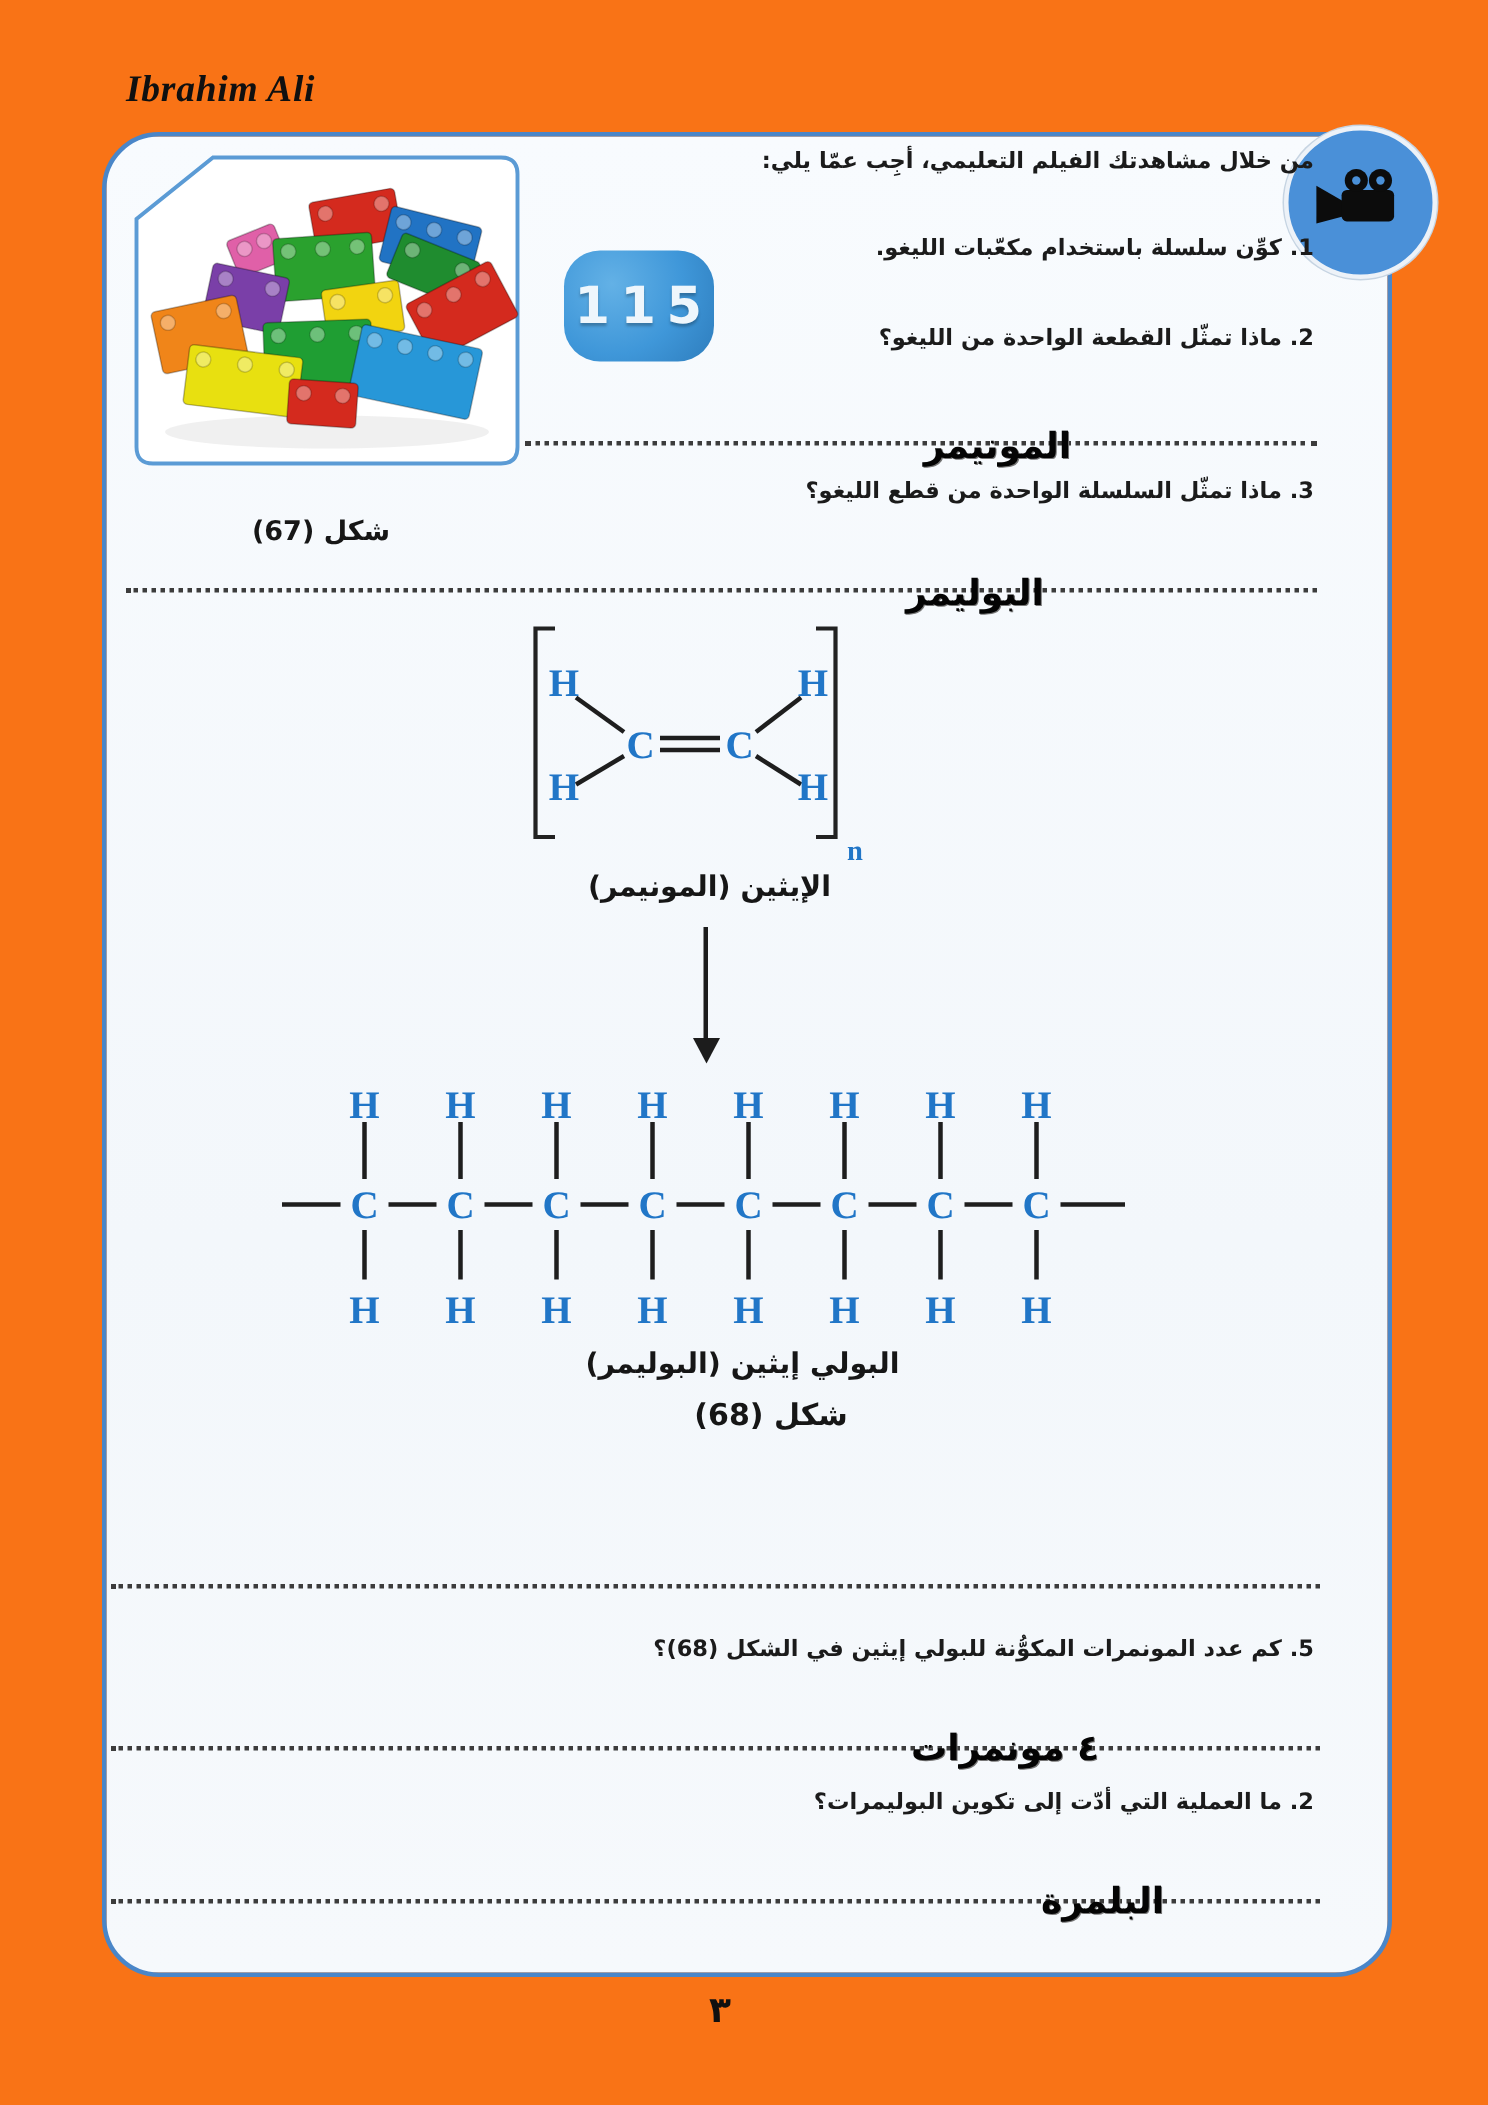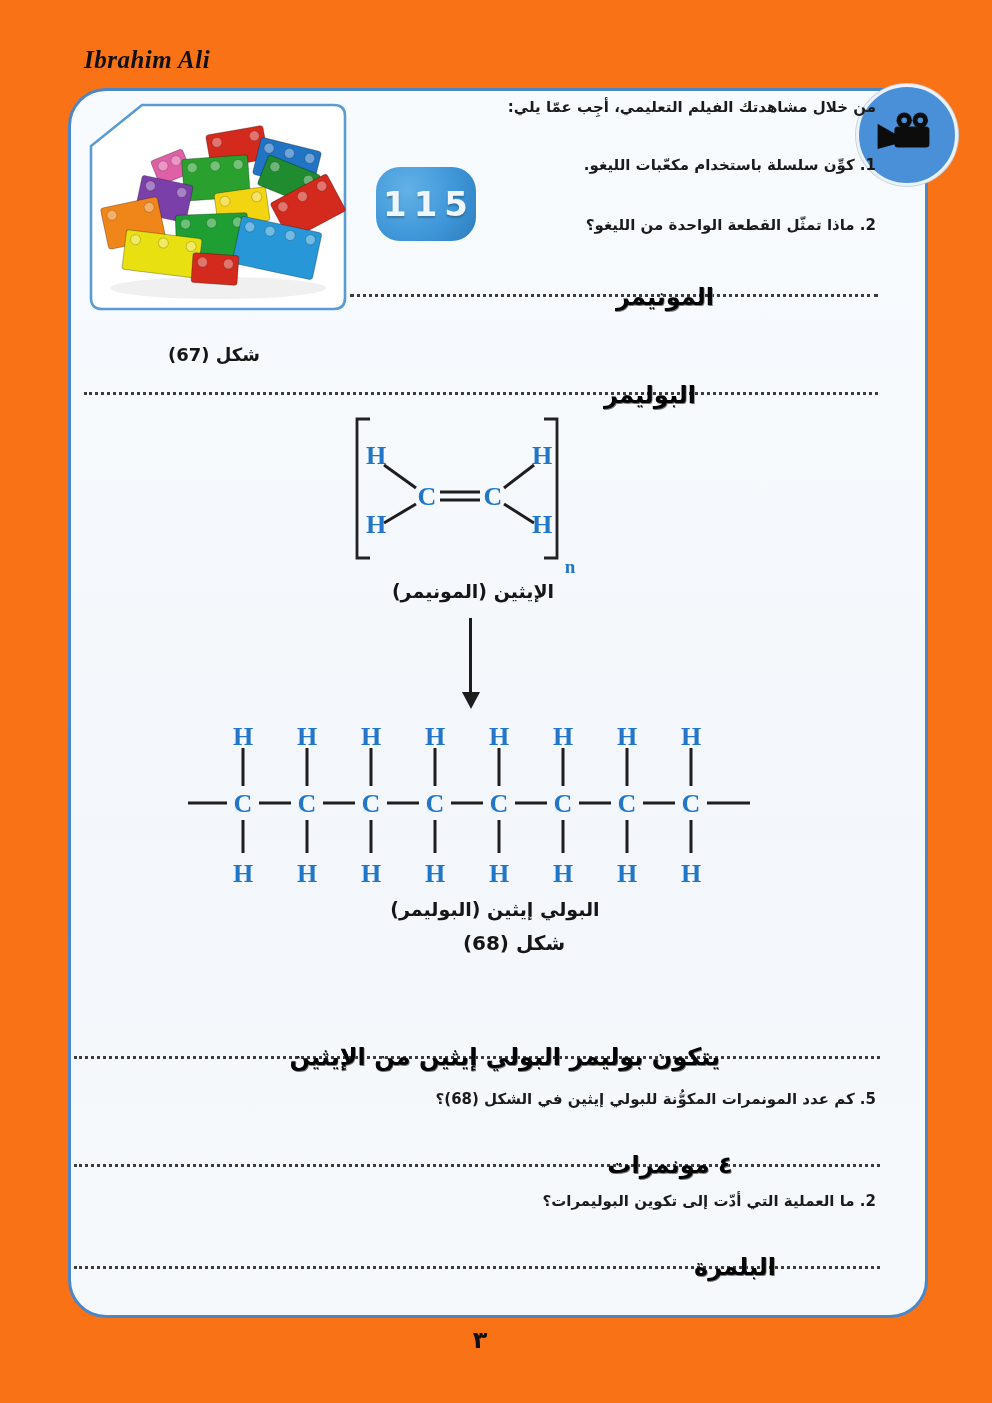--- a/index.html
+++ b/index.html
@@ -135,20 +135,21 @@
       </g>
   </svg>
   <div class="caption" style="left:114px;top:312px;width:200px;font-size:18px;margin-top:32px;">شكل (67)</div>
 
   <div class="intro" style="top:98px;">من خلال مشاهدتك الفيلم التعليمي، أجِب عمّا يلي:</div>
   <div class="q" style="top:156px;">1. كوِّن سلسلة باستخدام مكعّبات الليغو.</div>
   <div class="badge115">115</div>
   <div class="q" style="top:216px;">2. ماذا تمثّل القطعة الواحدة من الليغو؟</div>
   <div class="dotline" style="left:350px;top:294px;width:528px;"></div>
   <div class="ans" style="left:575px;top:262px;width:180px;">المونيمر</div>
+  <div class="q" style="top:318px;">3. ماذا تمثّل السلسلة الواحدة من قطع الليغو؟</div>
   <div class="dotline" style="left:84px;top:392px;width:794px;"></div>
   <div class="ans" style="left:560px;top:360px;width:180px;">البوليمر</div>
 
   <svg class="ethylene-svg" width="235" height="165" viewBox="0 0 235 165">
     <path d="M 22 6 L 9 6 L 9 145 L 22 145" fill="none" stroke="#222" stroke-width="2.8"></path>
     <path d="M 196 6 L 209 6 L 209 145 L 196 145" fill="none" stroke="#222" stroke-width="2.8"></path>
     <line x1="36" y1="52" x2="68" y2="75" stroke="#1e1e1e" stroke-width="3"></line>
     <line x1="36" y1="110" x2="68" y2="91" stroke="#1e1e1e" stroke-width="3"></line>
     <line x1="92" y1="79" x2="132" y2="79" stroke="#1e1e1e" stroke-width="3"></line>
     <line x1="92" y1="87" x2="132" y2="87" stroke="#1e1e1e" stroke-width="3"></line>
@@ -215,21 +216,20 @@
       <line x1="543" y1="42" x2="543" y2="80" stroke="#1e1e1e" stroke-width="3"></line>
       <line x1="543" y1="114" x2="543" y2="147" stroke="#1e1e1e" stroke-width="3"></line>
       <text x="543" y="106" class="atom">C</text>
       <text x="543" y="39" class="atom">H</text>
       <text x="543" y="176" class="atom">H</text>
     </svg>
   <div class="caption" style="left:375px;top:898px;width:240px;">البولي إيثين (البوليمر)</div>
   <div class="caption" style="left:424px;top:931px;width:180px;font-size:20px;">شكل (68)</div>
 
   <div class="dotline" style="left:74px;top:1056px;width:806px;"></div>
-  <div class="ans" style="left:290px;top:1022px;width:430px;">يتكون بوليمر البولي إيثين من الإيثين</div>
 
   <div class="q" style="top:1090px;">5. كم عدد المونمرات المكوُّنة للبولي إيثين في الشكل (68)؟</div>
   <div class="dotline" style="left:74px;top:1164px;width:806px;"></div>
   <div class="ans" style="left:575px;top:1130px;width:190px;">٤ مونمرات</div>
 
   <div class="q" style="top:1192px;">2. ما العملية التي أدّت إلى تكوين البوليمرات؟</div>
   <div class="dotline" style="left:74px;top:1266px;width:806px;"></div>
   <div class="ans" style="left:650px;top:1232px;width:170px;">البلمرة</div>
 
   <div class="pagenum">٣</div>

